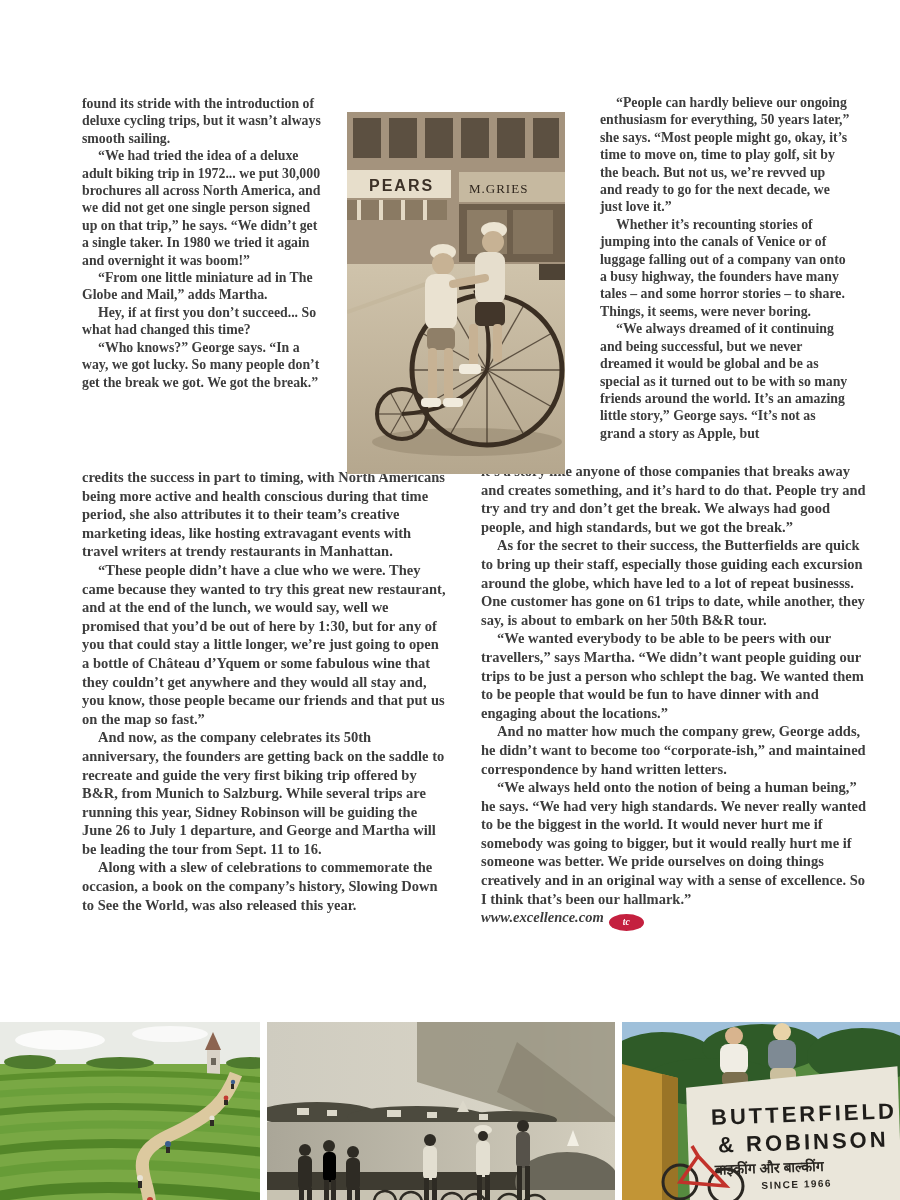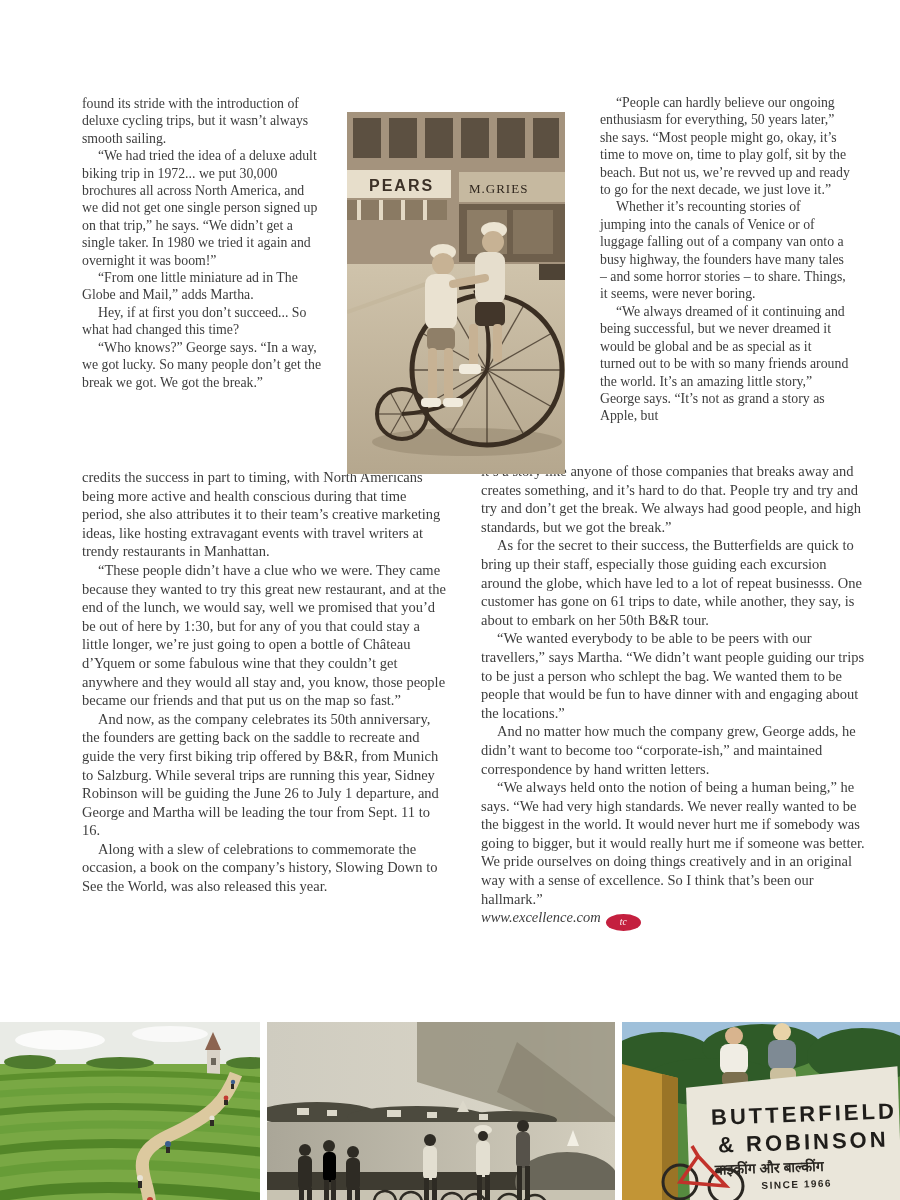--- a/index.html
+++ b/index.html
@@ -1,21 +1,21 @@
 <!DOCTYPE html>
 <html><head>
 <meta charset="utf-8">
 <style>
   html,body{margin:0;padding:0;background:#9a9a9a;}
   .page{
     position:relative;width:900px;height:1200px;background:#ffffff;
     margin:0 auto;overflow:hidden;
     font-family:"Liberation Serif", serif;color:#3d3d3d;
   }
-  .colblock{position:absolute;text-align:left;}
+  .colblock{position:absolute;text-align:left;font-weight:bold;}
   .col-top{font-size:13.8px;line-height:17.4px;}
   .col-bottom{font-size:14.5px;line-height:18.6px;}
   .colblock p{margin:0;}
   .colblock p.indent{text-indent:16px;}
   #left-top{left:82px;top:95px;width:240px;}
   #right-top{left:600px;top:94px;width:250px;}
   #left-bottom{left:82px;top:468px;width:366px;}
   #right-bottom{left:462px;top:462px;width:386px;margin-left:19px;}
   .site-line{margin-top:1px;font-style:italic;}
   .tc-badge{

